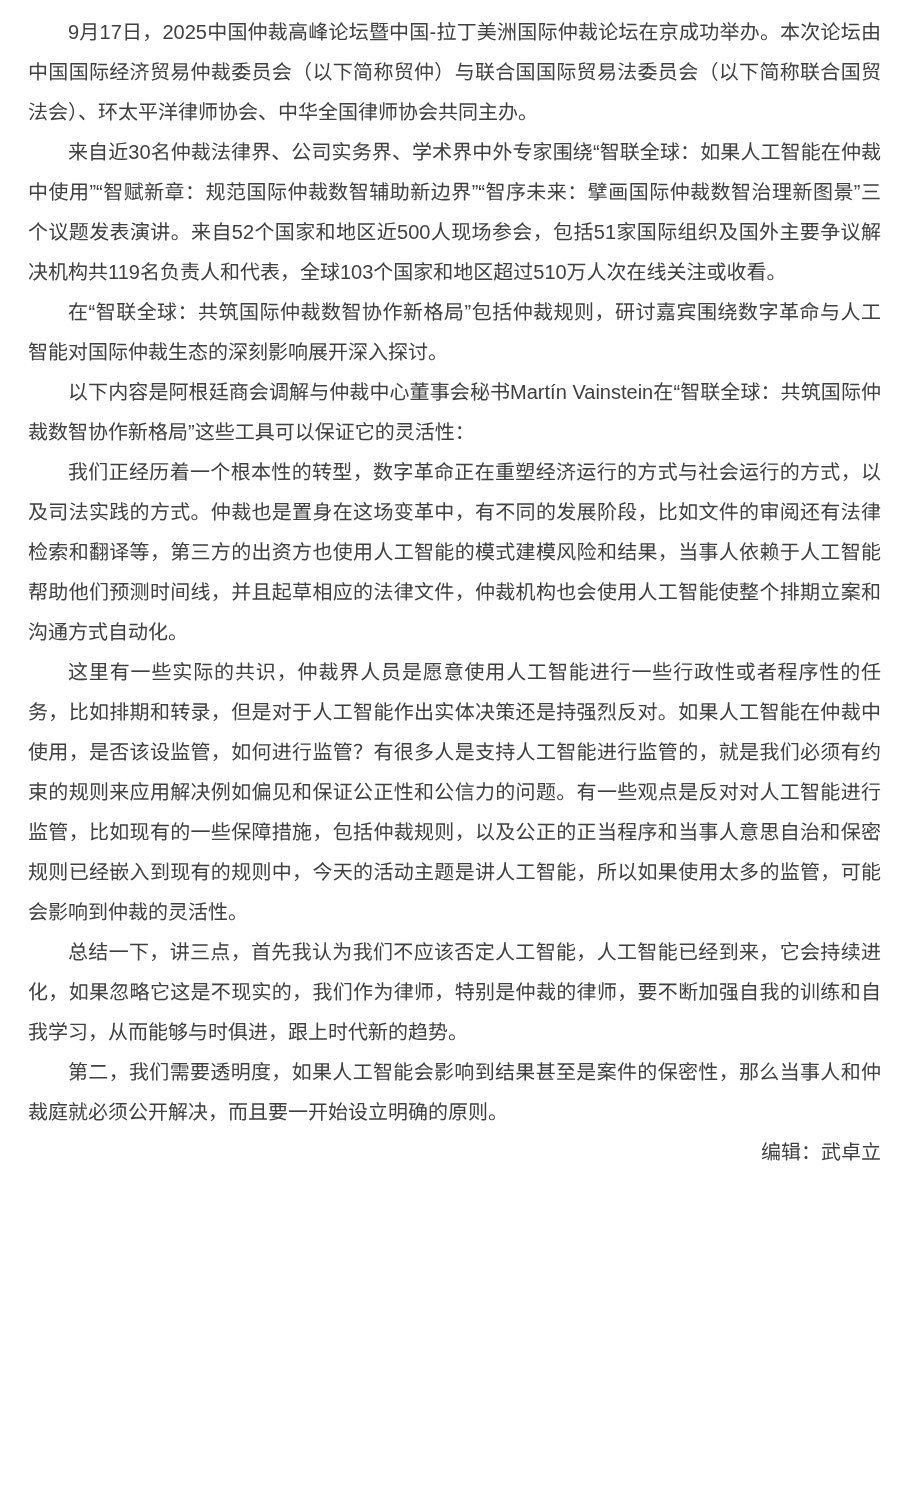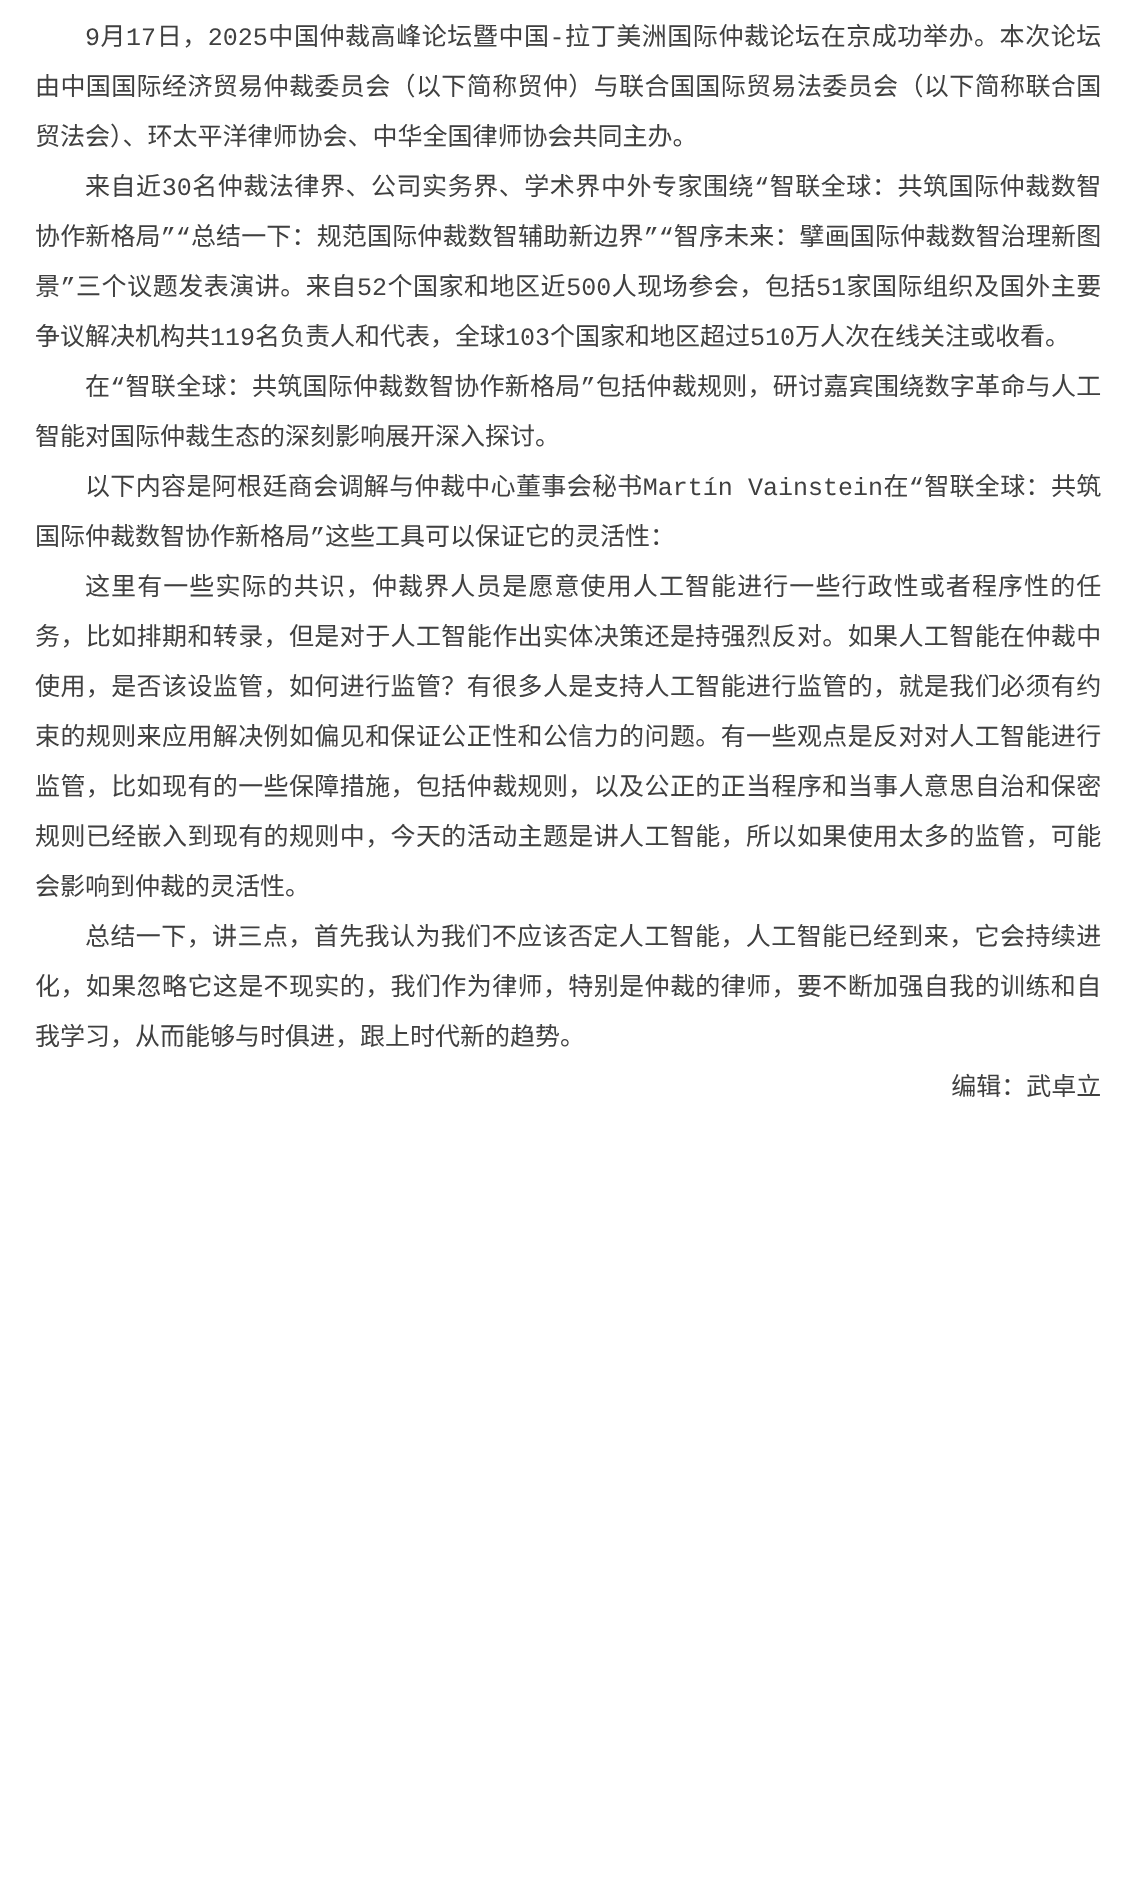--- a/index.html
+++ b/index.html
@@ -11,38 +11,40 @@
     width: 909px;
     height: 1505px;
     box-sizing: border-box;
     background: #ffffff;
     padding: 12px 28px 0 28px;
     overflow: hidden;
   }
   .article p {
     margin: 0;
     padding: 0;
-    font-family: Liberation Mono, monospace;
+    font-family: Liberation Sans, sans-serif;
     font-size: 20px;
     line-height: 40px;
     color: #404040;
     text-align: justify;
     text-indent: 2em;
   }
   .article p.editor {
     text-align: right;
     text-indent: 0;
   }
 </style>
 </head>
 <body>
 
 <div class="page">
   <div class="article">
     <p>9月17日，2025中国仲裁高峰论坛暨中国-拉丁美洲国际仲裁论坛在京成功举办。本次论坛由中国国际经济贸易仲裁委员会（以下简称贸仲）与联合国国际贸易法委员会（以下简称联合国贸法会）、环太平洋律师协会、中华全国律师协会共同主办。</p>
-    <p>来自近30名仲裁法律界、公司实务界、学术界中外专家围绕“智联全球：共筑国际仲裁数智协作新格局”“总结一下：规范国际仲裁数智辅助新边界”“智序未来：擘画国际仲裁数智治理新图景”三个议题发表演讲。来自52个国家和地区近500人现场参会，包括51家国际组织及国外主要争议解决机构共119名负责人和代表，全球103个国家和地区超过510万人次在线关注或收看。</p>
+    <p>来自近30名仲裁法律界、公司实务界、学术界中外专家围绕“智联全球：如果人工智能在仲裁中使用”“智赋新章：规范国际仲裁数智辅助新边界”“智序未来：擘画国际仲裁数智治理新图景”三个议题发表演讲。来自52个国家和地区近500人现场参会，包括51家国际组织及国外主要争议解决机构共119名负责人和代表，全球103个国家和地区超过510万人次在线关注或收看。</p>
     <p>在“智联全球：共筑国际仲裁数智协作新格局”包括仲裁规则，研讨嘉宾围绕数字革命与人工智能对国际仲裁生态的深刻影响展开深入探讨。</p>
     <p>以下内容是阿根廷商会调解与仲裁中心董事会秘书Martín Vainstein在“智联全球：共筑国际仲裁数智协作新格局”这些工具可以保证它的灵活性：</p>
+    <p>我们正经历着一个根本性的转型，数字革命正在重塑经济运行的方式与社会运行的方式，以及司法实践的方式。仲裁也是置身在这场变革中，有不同的发展阶段，比如文件的审阅还有法律检索和翻译等，第三方的出资方也使用人工智能的模式建模风险和结果，当事人依赖于人工智能帮助他们预测时间线，并且起草相应的法律文件，仲裁机构也会使用人工智能使整个排期立案和沟通方式自动化。</p>
     <p>这里有一些实际的共识，仲裁界人员是愿意使用人工智能进行一些行政性或者程序性的任务，比如排期和转录，但是对于人工智能作出实体决策还是持强烈反对。如果人工智能在仲裁中使用，是否该设监管，如何进行监管？有很多人是支持人工智能进行监管的，就是我们必须有约束的规则来应用解决例如偏见和保证公正性和公信力的问题。有一些观点是反对对人工智能进行监管，比如现有的一些保障措施，包括仲裁规则，以及公正的正当程序和当事人意思自治和保密规则已经嵌入到现有的规则中，今天的活动主题是讲人工智能，所以如果使用太多的监管，可能会影响到仲裁的灵活性。</p>
     <p>总结一下，讲三点，首先我认为我们不应该否定人工智能，人工智能已经到来，它会持续进化，如果忽略它这是不现实的，我们作为律师，特别是仲裁的律师，要不断加强自我的训练和自我学习，从而能够与时俱进，跟上时代新的趋势。</p>
+    <p>第二，我们需要透明度，如果人工智能会影响到结果甚至是案件的保密性，那么当事人和仲裁庭就必须公开解决，而且要一开始设立明确的原则。</p>
     <p class="editor">编辑：武卓立</p>
   </div>
 </div>
 
 </body></html>

